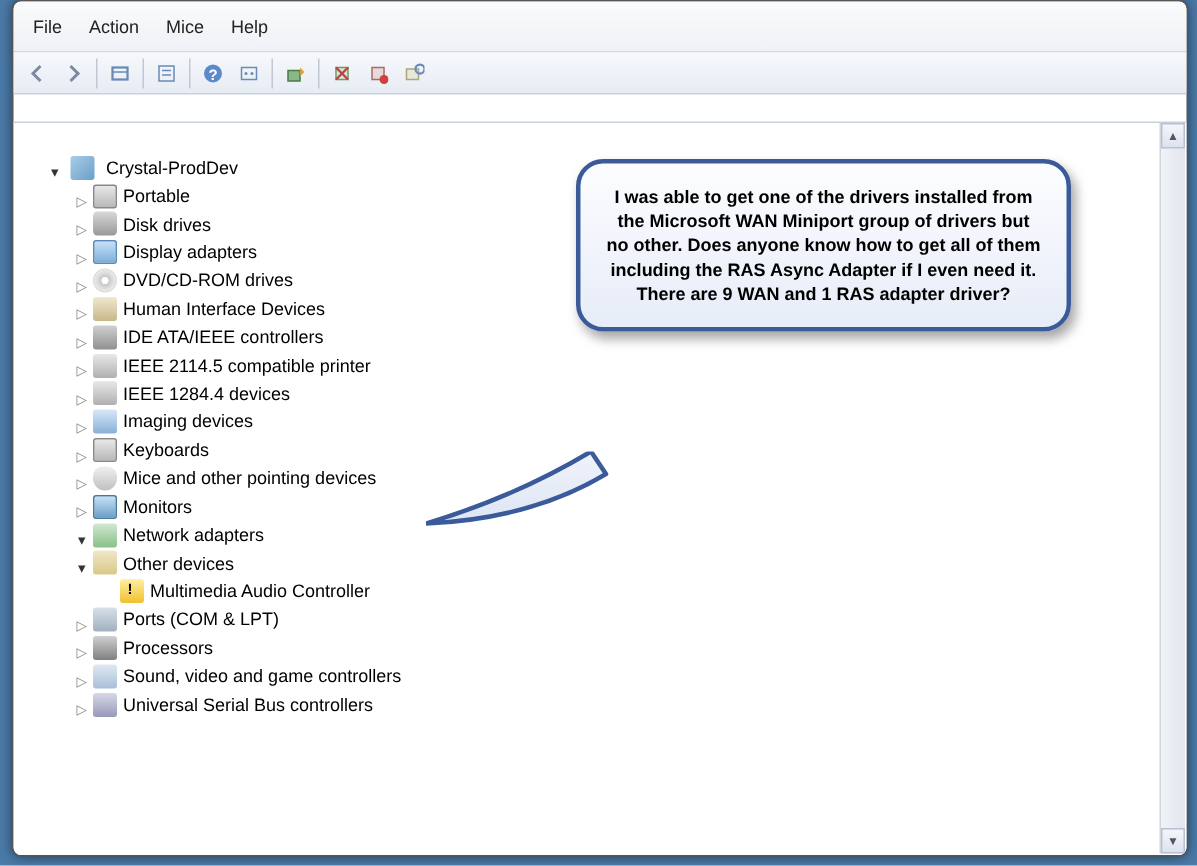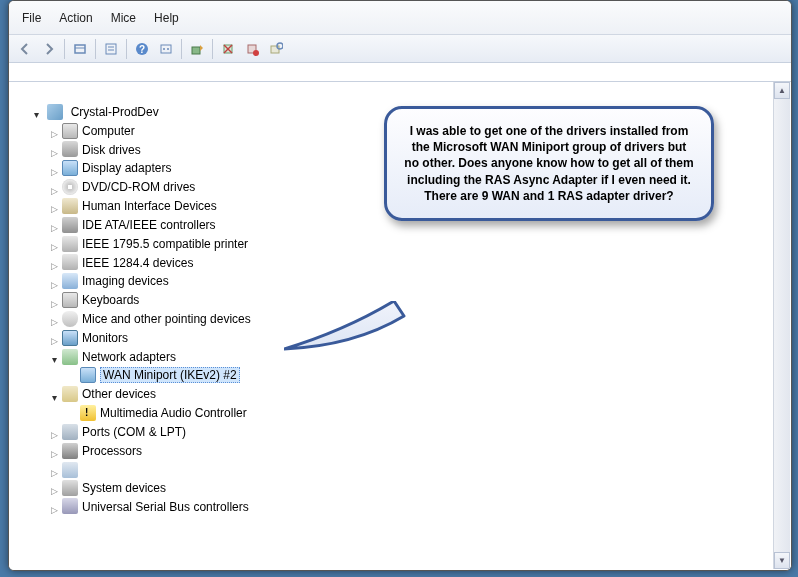--- a/index.html
+++ b/index.html
@@ -272,46 +272,42 @@
       </div>
   </div>
 
   <div class="content">
     <ul class="tree">
       <li>
         <span class="expander col"></span>
         <span class="node-icon ic-root"></span>
         <span class="node-label">Crystal-ProdDev</span>
         <ul>
-          <li><span class="expander exp"></span><span class="node-icon ic-comp"></span><span class="node-label">Computer</span></li>
+          <li><span class="expander exp"></span><span class="node-icon ic-comp"></span><span class="node-label">Portable</span></li>
           <li><span class="expander exp"></span><span class="node-icon ic-disk"></span><span class="node-label">Disk drives</span></li>
           <li><span class="expander exp"></span><span class="node-icon ic-disp"></span><span class="node-label">Display adapters</span></li>
           <li><span class="expander exp"></span><span class="node-icon ic-dvd"></span><span class="node-label">DVD/CD-ROM drives</span></li>
           <li><span class="expander exp"></span><span class="node-icon ic-hid"></span><span class="node-label">Human Interface Devices</span></li>
           <li><span class="expander exp"></span><span class="node-icon ic-ide"></span><span class="node-label">IDE ATA/IEEE controllers</span></li>
-          <li><span class="expander exp"></span><span class="node-icon ic-prn"></span><span class="node-label">IEEE 1795.5 compatible printer</span></li>
+          <li><span class="expander exp"></span><span class="node-icon ic-prn"></span><span class="node-label">IEEE 2114.5 compatible printer</span></li>
           <li><span class="expander exp"></span><span class="node-icon ic-prn"></span><span class="node-label">IEEE 1284.4 devices</span></li>
           <li><span class="expander exp"></span><span class="node-icon ic-img"></span><span class="node-label">Imaging devices</span></li>
           <li><span class="expander exp"></span><span class="node-icon ic-kbd"></span><span class="node-label">Keyboards</span></li>
           <li><span class="expander exp"></span><span class="node-icon ic-mouse"></span><span class="node-label">Mice and other pointing devices</span></li>
           <li><span class="expander exp"></span><span class="node-icon ic-mon"></span><span class="node-label">Monitors</span></li>
           <li><span class="expander col"></span><span class="node-icon ic-net"></span><span class="node-label">Network adapters</span>
-            <ul>
-              <li><span class="expander" style="visibility:hidden"></span><span class="node-icon ic-wan"></span><span class="node-label selected">WAN Miniport (IKEv2) #2</span></li>
-            </ul>
           </li>
           <li><span class="expander col"></span><span class="node-icon ic-other"></span><span class="node-label">Other devices</span>
             <ul>
               <li><span class="expander" style="visibility:hidden"></span><span class="node-icon ic-warn"></span><span class="node-label">Multimedia Audio Controller</span></li>
             </ul>
           </li>
           <li><span class="expander exp"></span><span class="node-icon ic-port"></span><span class="node-label">Ports (COM &amp; LPT)</span></li>
           <li><span class="expander exp"></span><span class="node-icon ic-cpu"></span><span class="node-label">Processors</span></li>
-          <li><span class="expander exp"></span><span class="node-icon ic-snd"></span></li>
-          <li><span class="expander exp"></span><span class="node-icon ic-sys"></span><span class="node-label">System devices</span></li>
+          <li><span class="expander exp"></span><span class="node-icon ic-snd"></span><span class="node-label">Sound, video and game controllers</span></li>
           <li><span class="expander exp"></span><span class="node-icon ic-usb"></span><span class="node-label">Universal Serial Bus controllers</span></li>
         </ul>
       </li>
     </ul>
   </div>
 
   <div class="scrollbar-v">
     <div class="sb-btn">▲</div>
     <div class="sb-btn bot">▼</div>
   </div>

